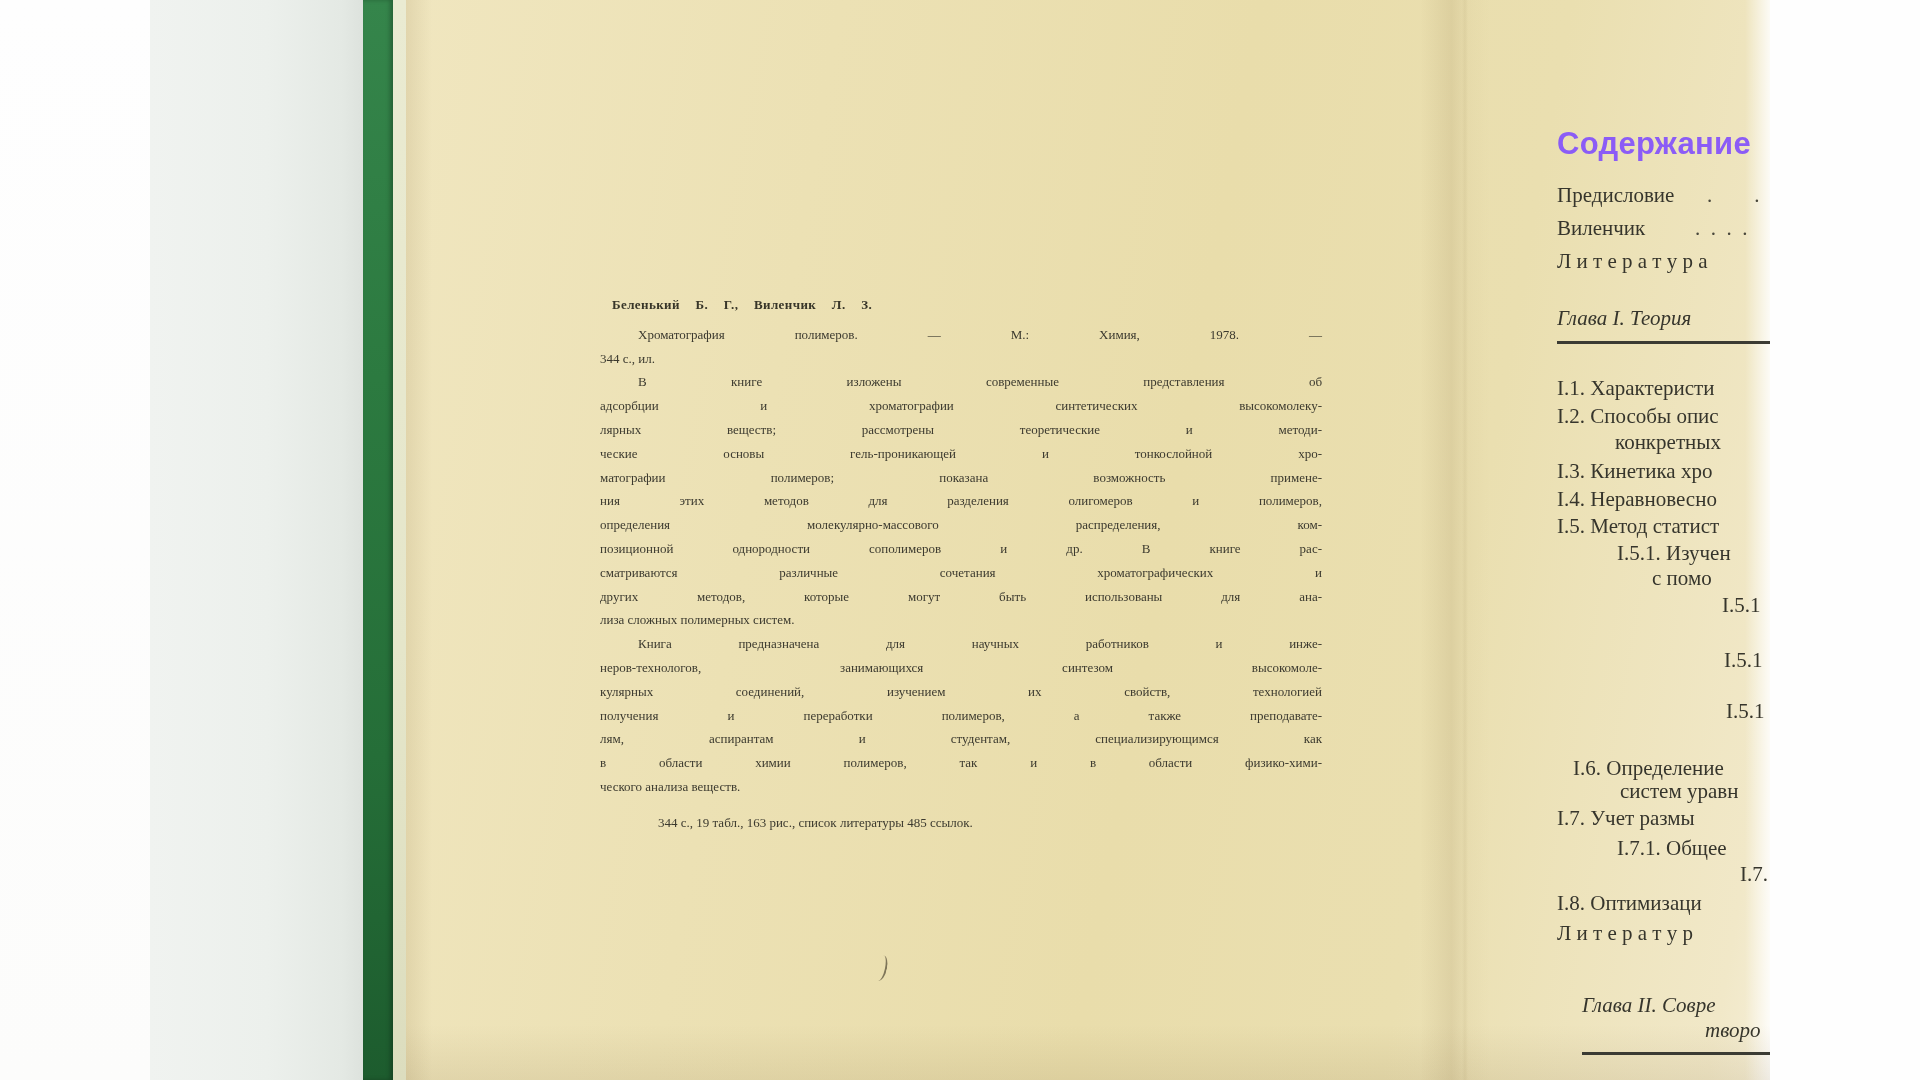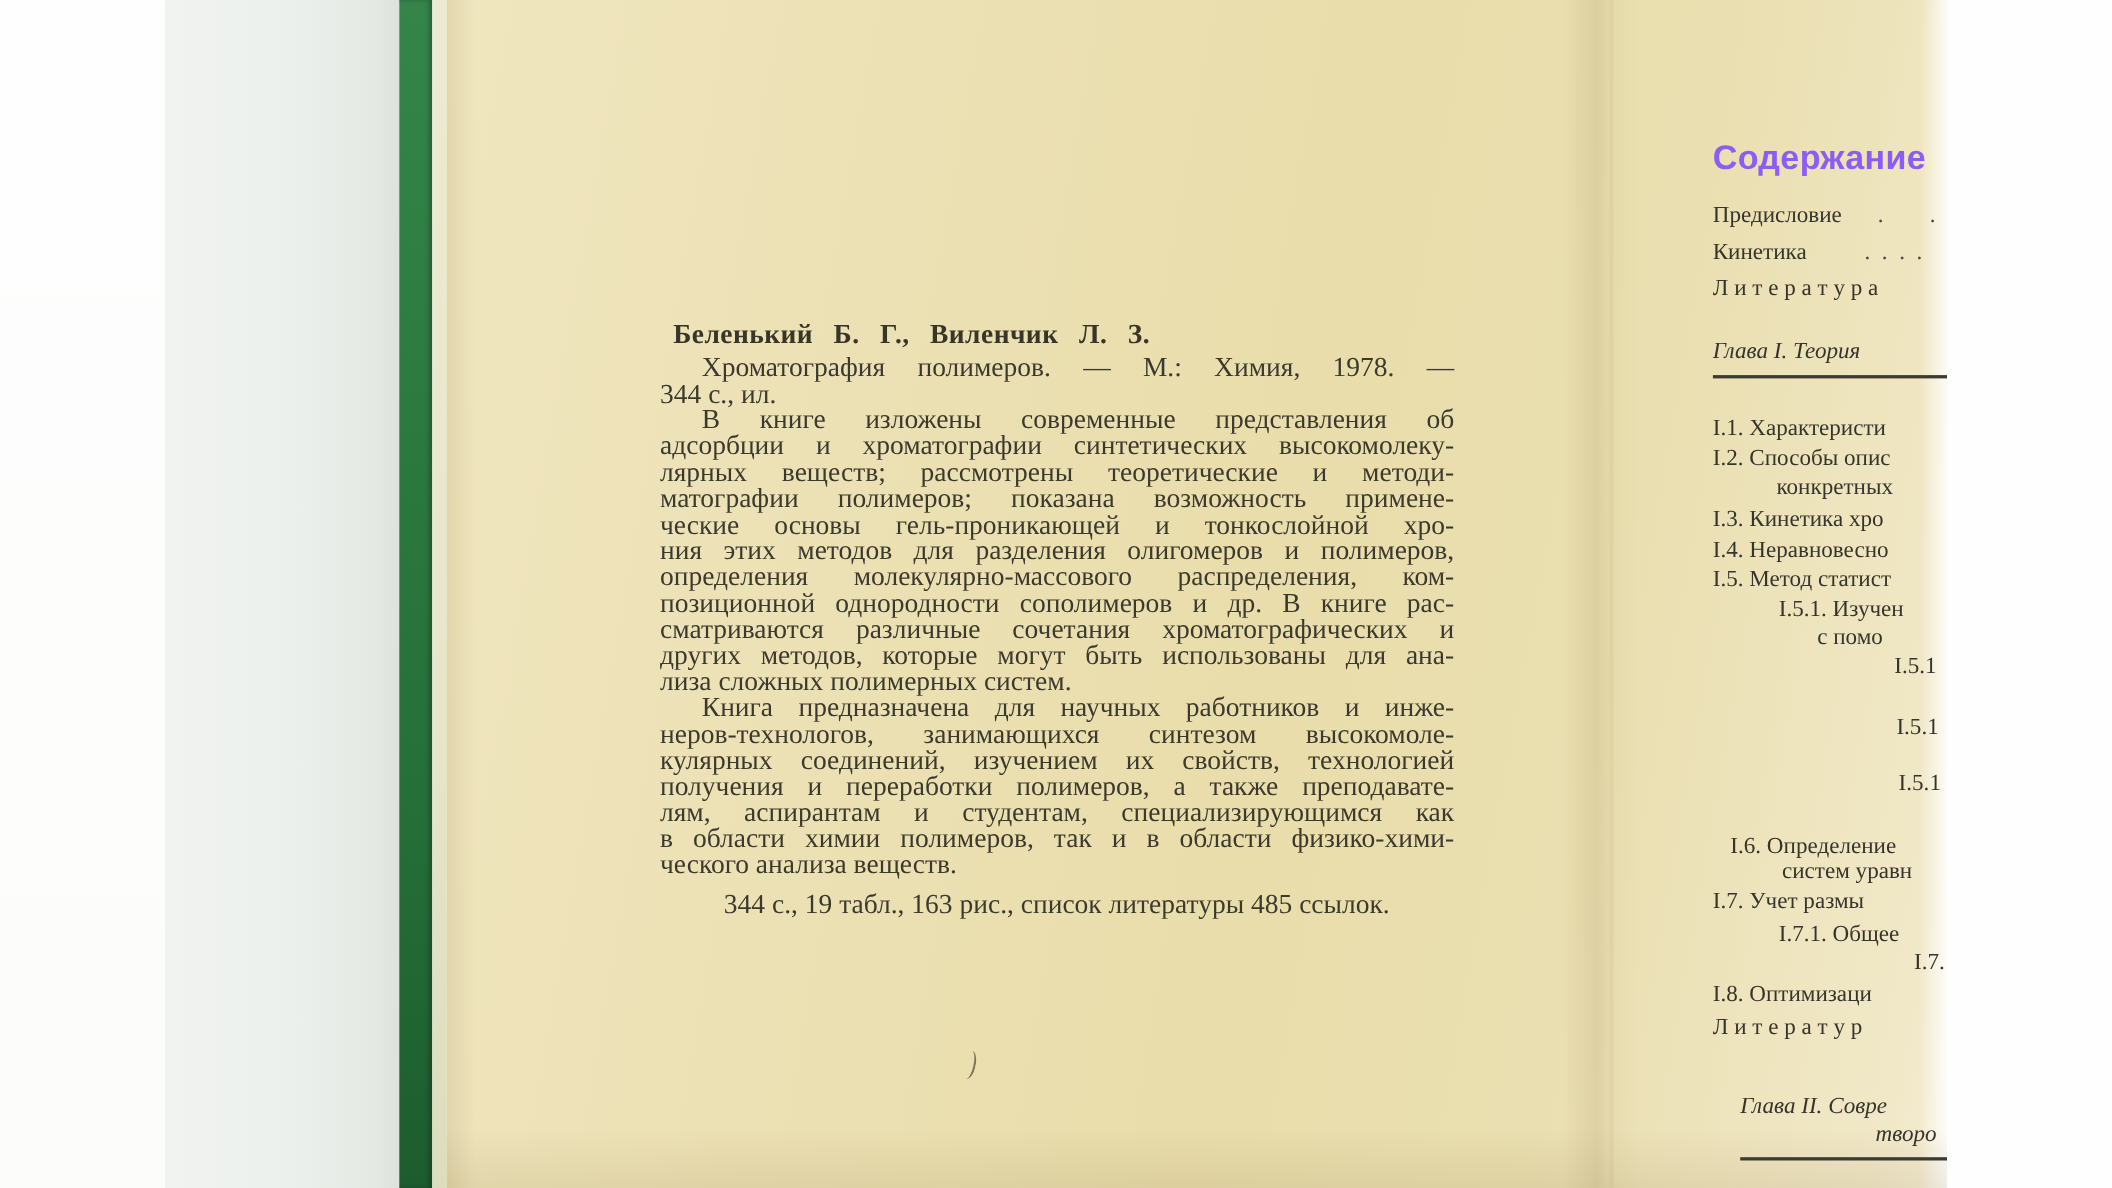--- a/index.html
+++ b/index.html
@@ -23,21 +23,21 @@
   .gutter{left:1420px;width:70px;
           background:linear-gradient(to right,rgba(130,105,55,0),rgba(130,105,55,.13) 45%,rgba(130,105,55,.04) 65%,rgba(130,105,55,0));}
   .bg-right{left:1770px;width:150px;background:#fefefe;}
   .right-fade{left:1745px;width:25px;
               background:linear-gradient(to right,rgba(255,255,255,0),rgba(255,255,255,.85));}
   .bottom-shade{position:absolute;left:406px;bottom:0;width:1364px;height:55px;
                 background:linear-gradient(to top,rgba(110,85,40,.10),rgba(110,85,40,0));}
 
   
   .ann{position:absolute;left:600px;top:293px;width:722px;
-       font-size:25px;line-height:23.8px;color:#3c3a2f;}
+       font-size:13px;line-height:23.8px;color:#3c3a2f;}
   .ann .line{text-align:justify;text-align-last:justify;}
   .ann .last{text-align:left;text-align-last:left;}
   .ann .ind{text-indent:38px;}
   .author{font-weight:bold;word-spacing:12px;letter-spacing:.4px;
           text-indent:12px;margin-bottom:6px;color:#383629;}
   .stats{margin-top:12px;padding-left:58px;text-align:left;text-align-last:left;}
 
   
   .toc{position:absolute;left:1557px;top:0;width:213px;height:1080px;overflow:hidden;
        color:#36352c;}
@@ -75,22 +75,22 @@
 
   <div class="ann">
     <div class="author">Беленький Б. Г., Виленчик Л. З.</div>
     <div class="line ind">Хроматография полимеров. — М.: Химия, 1978. —</div>
     <div class="last">344 с., ил.</div>
 
     <div>
       <div class="line ind">В книге изложены современные представления об</div>
       <div class="line">адсорбции и хроматографии синтетических высокомолеку-</div>
       <div class="line">лярных веществ; рассмотрены теоретические и методи-</div>
+      <div class="line">ческие основы гель-проникающей и тонкослойной хро-</div>
       <div class="line">матографии полимеров; показана возможность примене-</div>
-      <div class="line">ческие основы гель-проникающей и тонкослойной хро-</div>
       <div class="line">ния этих методов для разделения олигомеров и полимеров,</div>
       <div class="line">определения молекулярно-массового распределения, ком-</div>
       <div class="line">позиционной однородности сополимеров и др. В книге рас-</div>
       <div class="line">сматриваются различные сочетания хроматографических и</div>
       <div class="line">других методов, которые могут быть использованы для ана-</div>
       <div class="last">лиза сложных полимерных систем.</div>
     </div>
 
     <div>
       <div class="line ind">Книга предназначена для научных работников и инже-</div>
@@ -106,21 +106,21 @@
   </div>
 
   <div class="pen-mark"></div>
 
   <div class="toc">
     <div class="toc-head">Содержание</div>
 
     <div class="toc-line" style="left:0;top:183px">Предисловие</div>
     <div class="toc-line dots" style="left:150px;top:183px">.        .</div>
 
-    <div class="toc-line" style="left:0;top:216px">Кинетика</div>
+    <div class="toc-line" style="left:0;top:216px">Виленчик</div>
     <div class="toc-line dots" style="left:138px;top:216px">.  .  .  .</div>
 
     <div class="toc-line" style="left:0;top:249px">Л и т е р а т у р а</div>
 
     <div class="toc-line toc-it" style="left:0;top:306px">Глава I. Теория</div>
     <div class="toc-rule" style="left:0;top:341px;width:213px"></div>
 
     <div class="toc-line" style="left:0;top:376px">I.1. Характеристи</div>
     <div class="toc-line" style="left:0;top:404px">I.2. Способы опис</div>
     <div class="toc-line" style="left:58px;top:430px">конкретных</div>

